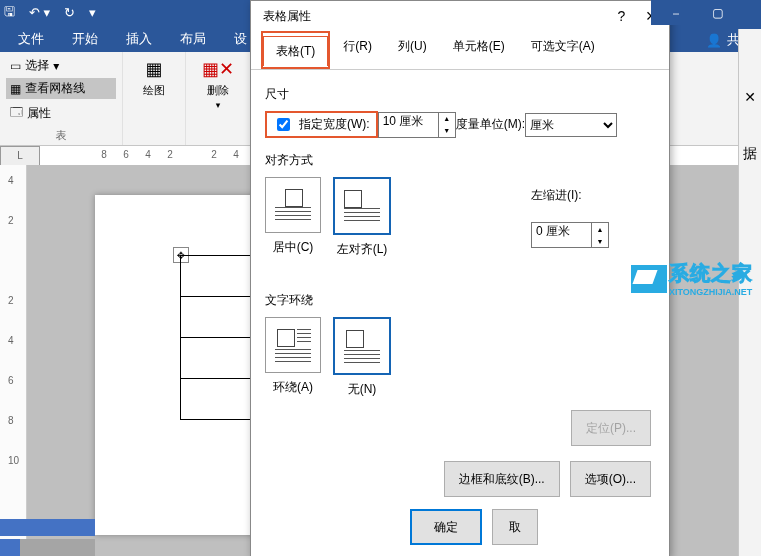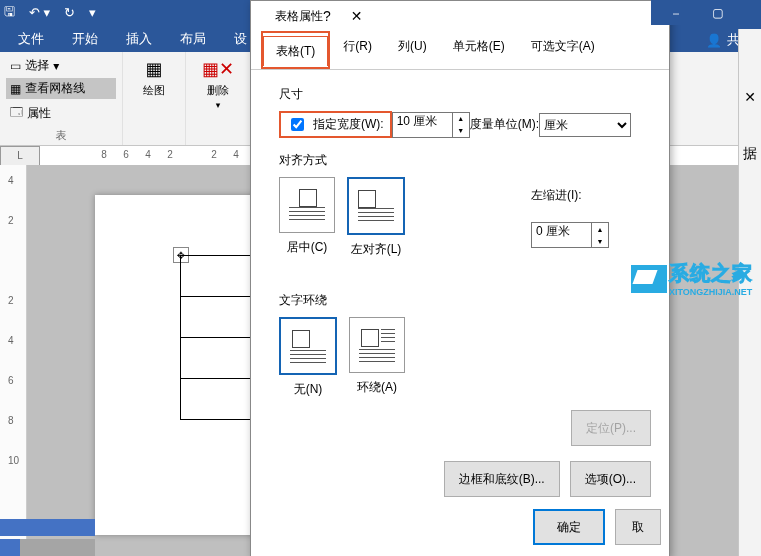--- a/index.html
+++ b/index.html
@@ -23,27 +23,27 @@
 .doc-area{position:absolute;left:0;top:165px;right:0;bottom:0;background:#bfbfbf}
 .vruler{position:absolute;left:0;top:0;width:26px;height:100%;background:#fbfbfb;border-right:1px solid #ccc}
 .vtick{position:absolute;left:8px;font-size:10px;color:#666}
 .page{position:absolute;left:95px;top:30px;width:520px;height:340px;background:#fff;box-shadow:0 0 6px rgba(0,0,0,.3)}
 .tbl{position:absolute;left:85px;top:60px;border-collapse:collapse}
 .tbl td{border:1px solid #000;width:73px;height:38px}
 .move-handle{position:absolute;left:78px;top:52px;width:14px;height:14px;border:1px solid #888;background:#fff;display:flex;align-items:center;justify-content:center;font-size:10px}
 .bar{position:absolute;left:0;bottom:0;width:95px;height:17px;background:linear-gradient(to right,#4472c4,#4472c4 20px,#a5a5a5 20px);}
 .bar2{position:absolute;left:0;bottom:20px;width:95px;height:17px;background:#4472c4}
 .dialog{position:absolute;left:250px;top:0;width:418px;height:556px;background:#fff;border:1px solid #888;box-shadow:2px 2px 8px rgba(0,0,0,.3);display:flex;flex-direction:column}
-.dlg-title{height:30px;display:flex;align-items:center;justify-content:flex-start;padding:0 24px;font-size:12px}
+.dlg-title{height:30px;display:flex;align-items:center;justify-content:space-between;padding:0 12px;font-size:12px}
 .dlg-title .ctrl{display:flex;gap:20px;font-size:14px}
 .dlg-tabs{display:flex;border-bottom:1px solid #ccc;padding-left:10px}
 .dlg-tab{padding:6px 12px;border:1px solid transparent;border-bottom:none;cursor:pointer}
 .dlg-tab.active{border-color:#e4572e;background:#fff;position:relative;top:1px}
 .tab-wrap{border:2px solid #e4572e;padding:2px 0;display:inline-block}
-.dlg-body{padding:10px 28px;flex:1;position:relative}
+.dlg-body{padding:10px 14px;flex:1;position:relative}
 .section-lbl{font-size:12px;margin:6px 0 8px}
 .field-row{display:flex;align-items:center;gap:0}
 .chk{width:13px;height:13px}
 .spec-wrap{border:2px solid #e4572e;padding:2px 6px;display:inline-flex;align-items:center;gap:6px}
 .spin{width:68px;height:24px;border:1px solid #767676;display:inline-flex;align-items:flex-start;padding:0 4px;position:relative;background:#fff}
 .spin-btns{position:absolute;right:0;top:0;width:16px;height:100%;border-left:1px solid #767676;display:flex;flex-direction:column}
 .spin-btns div{flex:1;display:flex;align-items:center;justify-content:center;font-size:7px}
 select{height:24px;border:1px solid #767676;font-family:inherit;font-size:12px;background:#fff}
 .align-grp{display:flex;gap:12px;margin-top:8px}
 .align-item{display:flex;flex-direction:column;align-items:center;gap:6px;cursor:pointer}
@@ -55,21 +55,21 @@
 .align-ico.left::before{left:0}
 .align-ico.center::before{left:10px}
 .align-ico.right::before{right:0}
 .wrap-ico{width:36px;height:36px;position:relative}
 .wrap-ico .sq{position:absolute;left:2px;top:2px;width:16px;height:16px;border:1.5px solid #444}
 .wrap-ico .lines{position:absolute;left:0;right:0;bottom:0;height:14px;background:repeating-linear-gradient(#555,#555 1.5px,transparent 1.5px,transparent 4px)}
 .wrap-ico.around .rlines{position:absolute;right:0;top:2px;width:14px;height:16px;background:repeating-linear-gradient(#555,#555 1.5px,transparent 1.5px,transparent 4px)}
 .indent-grp{position:absolute;left:280px;top:117px}
 .btn{height:36px;border:1px solid #adadad;background:#e1e1e1;padding:0 14px;cursor:pointer;font-size:12px}
 .btn-row{position:absolute;bottom:60px;left:18px;right:18px;display:flex;justify-content:flex-end;gap:10px}
-.dlg-footer{position:absolute;bottom:12px;left:36px;right:8px;display:flex;justify-content:flex-end;gap:10px}
+.dlg-footer{position:absolute;bottom:12px;left:36px;right:8px;display:flex;justify-content:center;gap:10px}
 .btn.primary{background:#e1e1e1;border:2px solid #0078d7}
 .pos-btn{position:absolute;right:18px;top:340px}
 .far-btns{position:absolute;right:0;top:29px;bottom:0;width:22px;background:#f3f3f3;border-left:1px solid #c6c6c6;display:flex;flex-direction:column;gap:40px;padding-top:60px;align-items:center;font-size:14px}
 .wm{position:absolute;right:8px;top:260px;display:flex;align-items:center;gap:2px;font-family:Arial,sans-serif}
 .wm-ico{width:36px;height:28px;background:#29abe2;position:relative}
 .wm-ico::before{content:"";position:absolute;left:4px;top:5px;width:20px;height:14px;background:#fff;transform:skewX(-20deg)}
 .wm-txt{font-size:20px;font-weight:bold;color:#fff;-webkit-text-stroke:1px #29abe2;letter-spacing:1px}
 .wm-sub{font-size:9px;color:#29abe2;font-weight:bold}
 </style>
 </head>
@@ -238,38 +238,38 @@
         <div class="spin-btns">
             <div>▲</div>
             <div>▼</div>
           </div>
       </div>
     </div>
 
     <div class="section-lbl" style="margin-top:34px">文字环绕</div>
     <div class="align-grp">
       <div class="align-item">
-        <div class="align-box sel">
-            <div class="wrap-ico">
-              <div class="sq"></div>
-              <div class="lines"></div>
-            </div>
-          </div>
-        <span>无(N)</span>
-      </div>
-      <div class="align-item">
         <div class="align-box">
             <div class="wrap-ico around">
               <div class="sq"></div>
               <div class="rlines"></div>
               <div class="lines"></div>
             </div>
           </div>
         <span>环绕(A)</span>
       </div>
+      <div class="align-item">
+        <div class="align-box sel">
+            <div class="wrap-ico">
+              <div class="sq"></div>
+              <div class="lines"></div>
+            </div>
+          </div>
+        <span>无(N)</span>
+      </div>
     </div>
 
     <button class="btn pos-btn" disabled="">定位(P)...</button>
 
     <div class="btn-row">
       <button class="btn">边框和底纹(B)...</button>
       <button class="btn">选项(O)...</button>
     </div>
 
     <div class="dlg-footer">

